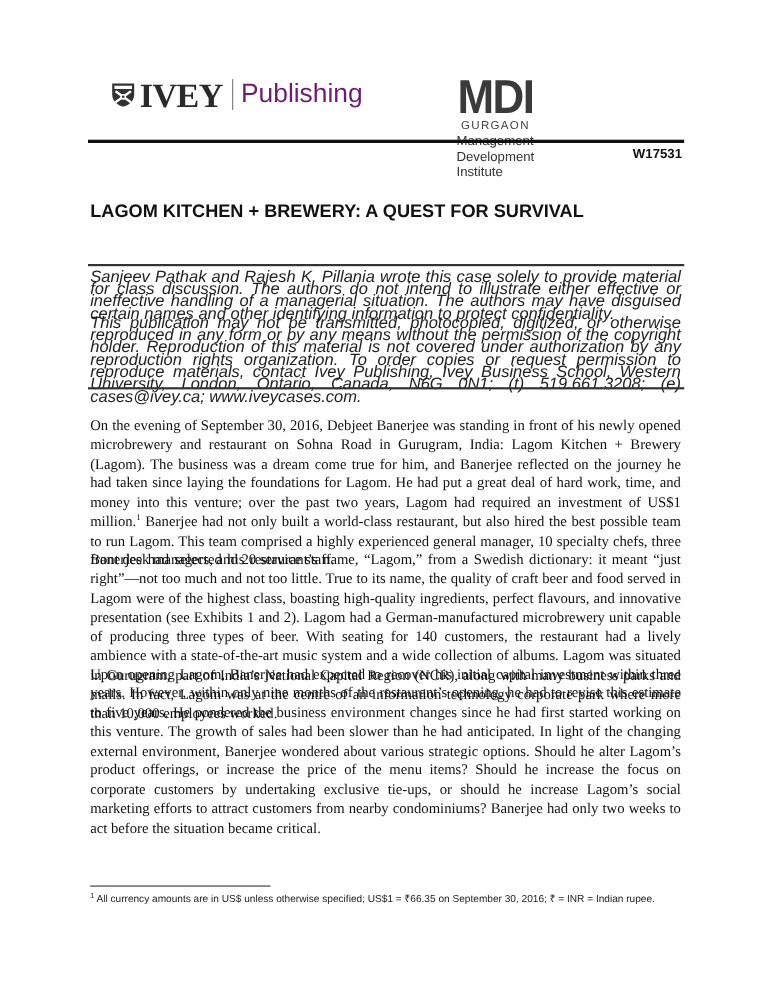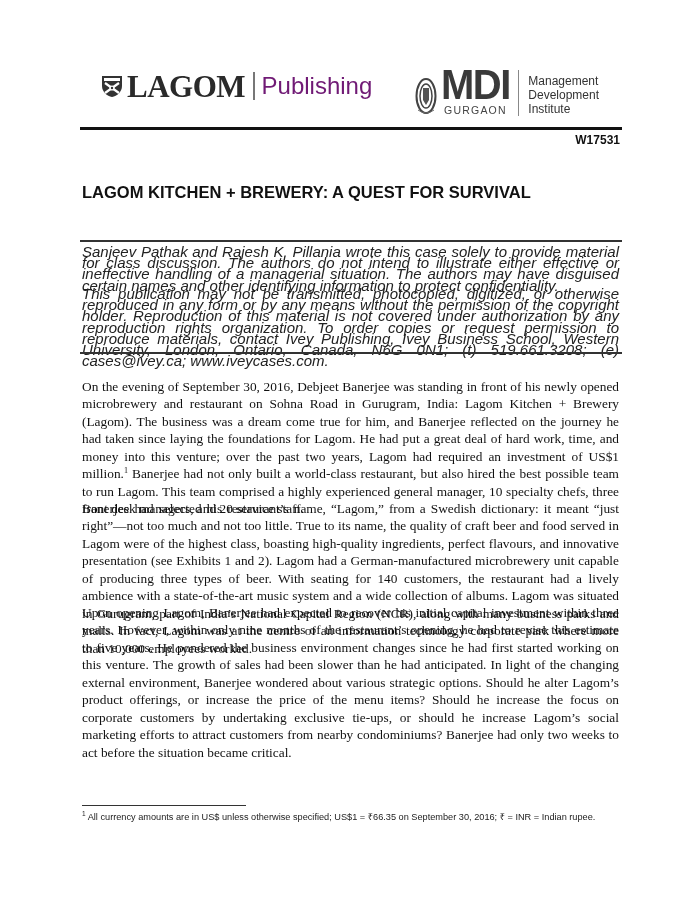--- a/index.html
+++ b/index.html
@@ -6,21 +6,21 @@
     body { width: 700px; height: 906px; position: relative; overflow: hidden; color: #111; }
     .page { position: absolute; left: 0; top: 0; width: 700px; height: 906px; }
 
     
     .ivey-logo { position: absolute; left: 101px; top: 69px; height: 34px; display: flex; align-items: center; }
     .ivey-shield { width: 22px; height: 24px; margin-right: 4px; }
     .ivey-word { font-family: "Liberation Serif", serif; font-size: 31px; font-weight: bold; letter-spacing: -0.5px; color: #2a2a2a; line-height: 1; }
     .ivey-sep { width: 1.5px; height: 28px; background: #777; margin: 0 7px 0 8px; }
     .ivey-pub { font-family: "Liberation Sans", sans-serif; font-size: 24px; color: #701a75; line-height: 1; }
 
-    .mdi-logo { position: absolute; left: 415px; top: 68px; height: 48px; display: flex; align-items: flex-end; }
+    .mdi-logo { position: absolute; left: 415px; top: 68px; height: 48px; display: flex; align-items: center; flex-direction: column; }
     .mdi-emblem { width: 22px; height: 40px; margin-right: 4px; margin-top: 2px; }
     .mdi-block { display: flex; flex-direction: column; align-items: center; }
     .mdi-letters { font-family: "Liberation Sans", sans-serif; font-weight: bold; font-size: 40px; line-height: 34px; color: #3a3a3a; letter-spacing: -1.5px; transform: scaleY(1.08); transform-origin: top; }
     .mdi-gurgaon { font-family: "Liberation Sans", sans-serif; font-size: 10.5px; color: #444; letter-spacing: 1.2px; margin-top: 4px; border-top: 0; }
     .mdi-sep { width: 1.5px; height: 46px; background: #888; margin: 0 9px 0 8px; }
     .mdi-name { font-family: Liberation Sans, sans-serif; font-size: 12px; color: #333; line-height: 14px; margin-top: 1px; }
 
     .rule-thick { position: absolute; left: 80px; top: 127px; width: 542px; height: 3px; background: #111; }
     .case-number { position: absolute; right: 80px; top: 133px; font-family: "Liberation Sans", sans-serif; font-weight: bold; font-size: 12px; color: #111; }
 
@@ -49,21 +49,21 @@
 <div class="page">
 
   <div class="ivey-logo">
     <svg class="ivey-shield" viewBox="0 0 22 24">
       <path d="M1 2 H21 V12 C21 18 16 22 11 23 C6 22 1 18 1 12 Z" fill="#333"></path>
       <path d="M3 4 H19 V7 H3 Z" fill="#fff"></path>
       <path d="M4 9 L18 19 M18 9 L4 19" stroke="#fff" stroke-width="2.2"></path>
       <circle cx="11" cy="14" r="2.6" fill="#fff"></circle>
       <circle cx="11" cy="14" r="1.2" fill="#333"></circle>
     </svg>
-    <span class="ivey-word">LAGOM</span>
+    <span class="ivey-word">IVEY</span>
     <span class="ivey-sep"></span>
     <span class="ivey-pub">Publishing</span>
   </div>
 
   <div class="mdi-logo">
     <svg class="mdi-emblem" viewBox="0 0 22 40">
       <ellipse cx="11" cy="20" rx="9.5" ry="17" fill="none" stroke="#444" stroke-width="2"></ellipse>
       <ellipse cx="11" cy="20" rx="6" ry="12" fill="none" stroke="#444" stroke-width="1.5"></ellipse>
       <path d="M8 12 H14 V24 L11 29 L8 24 Z" fill="#555"></path>
       <path d="M3 34 Q11 40 19 34" fill="none" stroke="#666" stroke-width="1"></path>

